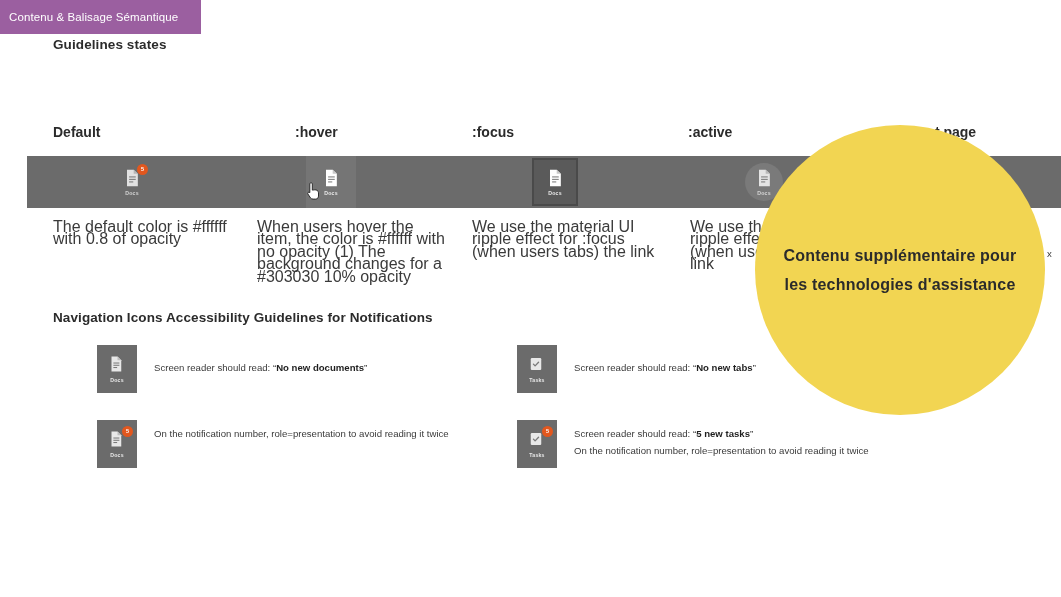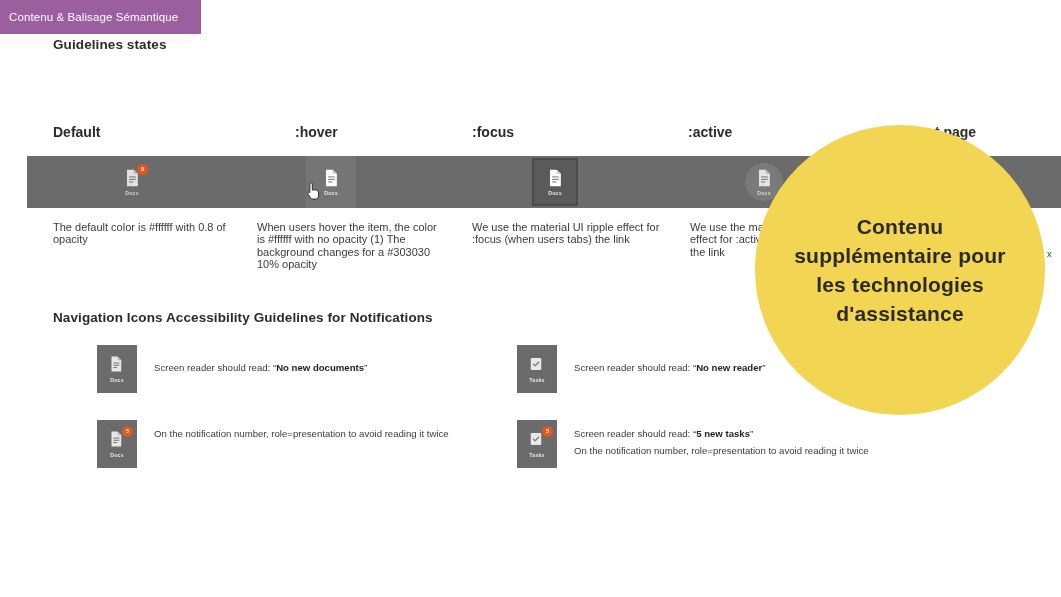--- a/index.html
+++ b/index.html
@@ -125,21 +125,21 @@
     position:absolute;
     left:306px; top:181px;
     width:16px; height:20px;
     pointer-events:none;
   }
 
   
   .state-desc {
     position:absolute;
     top:221px;
-    font-size:11px;
+    font-size:16px;
     line-height:12.4px;
     color:#3a3a3a;
   }
   #desc-default { left:53px;  width:190px; }
   #desc-hover   { left:257px; width:190px; }
   #desc-focus   { left:472px; width:190px; }
   #desc-active  { left:690px; width:170px; }
 
   
   .a11y-row { position:absolute; display:flex; align-items:flex-start;padding-left:44px; }
@@ -173,21 +173,21 @@
     position:absolute;
     left:755px; top:125px;
     width:290px; height:290px;
     border-radius:50%;
     background:#f2d552;
     display:flex; align-items:center; justify-content:center;
     text-align:center;
     z-index:20;
   }
   #yellow-bubble .bubble-text {
-    font-size:21px;
+    font-size:16px;
     font-weight:bold;
     line-height:29px;
     color:#2b2b2b;
     letter-spacing:0.2px;
     padding:0 24px;
   }
 
   
   #right-edge-mark {
     position:absolute; left:1047px; top:248px;
@@ -329,21 +329,21 @@
   <div class="a11y-tile">
     <div class="glyph-wrap">
       <svg width="18" height="18" viewBox="0 0 24 24">
         <rect x="5" y="4" width="14" height="16" rx="1.5" fill="#e8e8e8"></rect>
         <path d="M8.6 12.2l2.2 2.3 4.6-4.8" fill="none" stroke="#7a7a7a" stroke-width="1.8" stroke-linecap="round" stroke-linejoin="round"></path>
       </svg>
     </div>
     <span class="nav-item-text">Tasks</span>
   </div>
   <div class="a11y-text">
-    <span>Screen reader should read: “</span><b>No new reader</b><span>”</span>
+    <span>Screen reader should read: “</span><b>No new tabs</b><span>”</span>
   </div>
 </div>
 
 <div class="a11y-row" id="a11y-r4">
   <div class="a11y-tile">
     <div class="glyph-wrap">
       <svg width="18" height="18" viewBox="0 0 24 24">
         <rect x="5" y="4" width="14" height="16" rx="1.5" fill="#e8e8e8"></rect>
         <path d="M8.6 12.2l2.2 2.3 4.6-4.8" fill="none" stroke="#7a7a7a" stroke-width="1.8" stroke-linecap="round" stroke-linejoin="round"></path>
       </svg>

